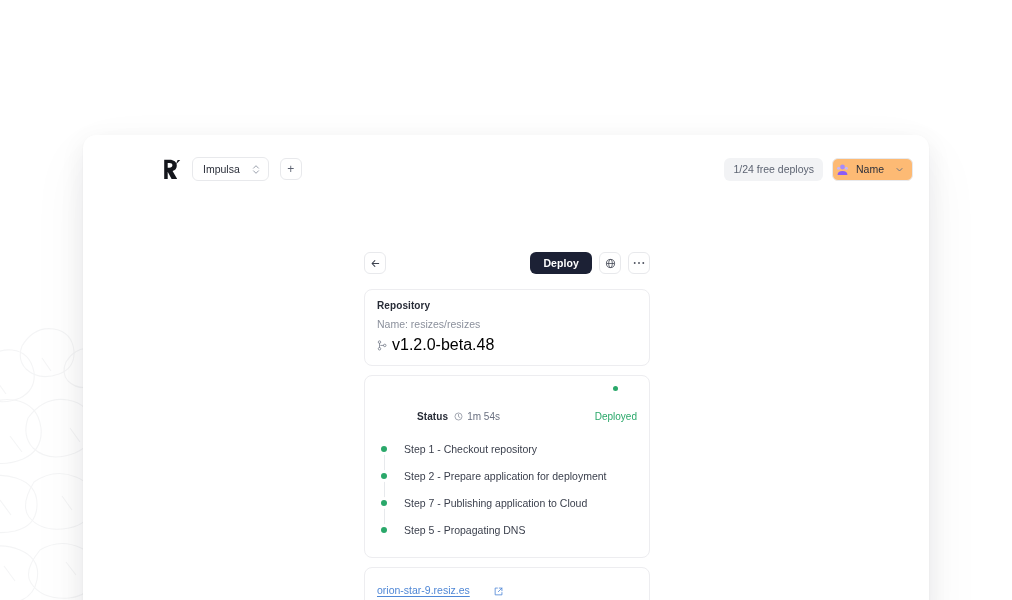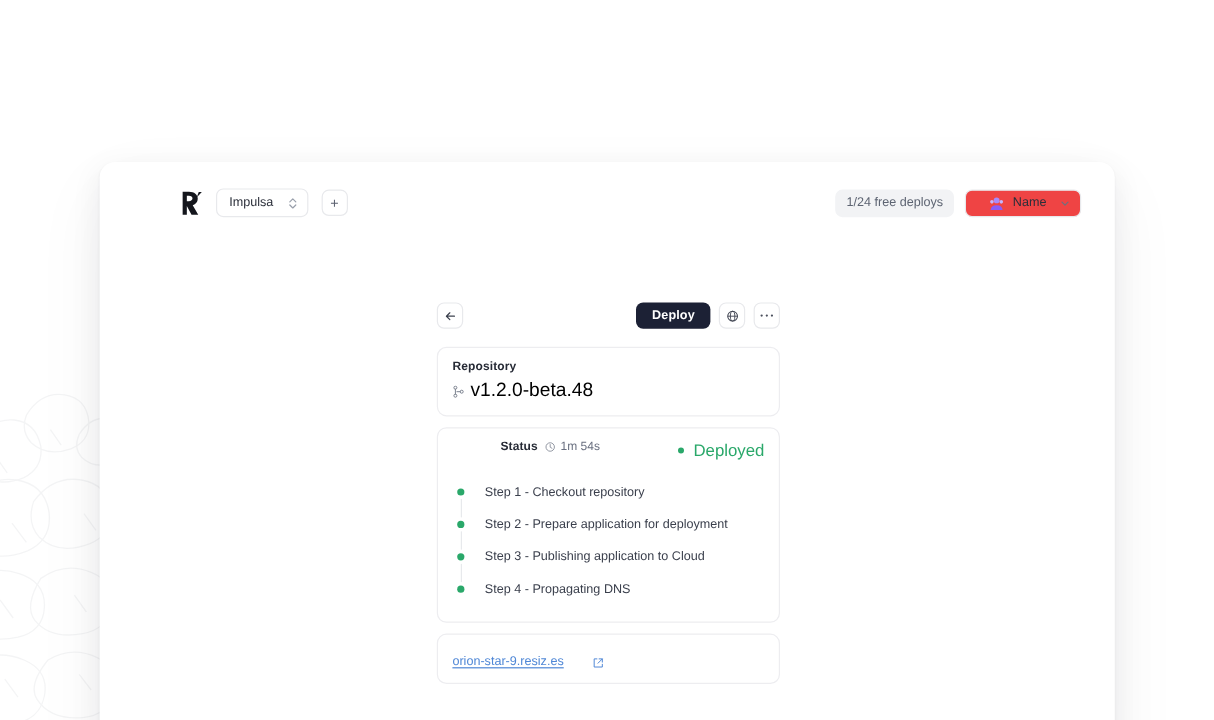--- a/index.html
+++ b/index.html
@@ -44,21 +44,21 @@
     border-radius: 13px;
     box-shadow: 0 1px 2px rgba(17,24,39,0.05),
                 0 8px 26px rgba(17,24,39,0.07),
                 0 22px 60px rgba(17,24,39,0.05);
     overflow: hidden;
   }
 
   
   #app-topbar {
     position: absolute;
-    left: 0; top: 0;
+    left: 12px; top: 0;
     width: 100%;
     height: 68px;
     display: flex;
     align-items: center;
     padding: 0 28px 0 66px;
   }
 
   .topbar-left {
     display: flex;
     align-items: center;
@@ -110,24 +110,24 @@
     border-radius: 6px;
     display: flex;
     align-items: center;
     font-size: 10.5px;
     color: #5d6472;
     white-space: nowrap;
   }
 
   #account-menu {
     height: 23px;
-    padding: 0 8px 0 19px;
+    padding: 0 8px 0 3px;
     border: 1px solid #e8e9ec;
     border-radius: 6px;
-    background: #ef4444;
+    background: #fdba74;
     display: flex;
     align-items: center;
     gap: 7px;
     font-size: 10.5px;
     color: #2b2f3a;
     cursor: pointer;
   }
   #account-avatar { width: 13px; height: 13px; flex: none; }
   #account-menu .chev-down { width: 9px; height: 9px; flex: none; margin-left: 4px; }
 
@@ -197,38 +197,39 @@
     display: flex;
     align-items: center;
     gap: 5px;
     margin-top: 6px;
   }
 
   
   #status-card { padding: 10px 12px 14px; }
   #status-header {
     display: flex;
-    align-items: flex-start;
+    align-items: flex-end;
     gap: 6px;
     padding-left: 40px;
   }
   #status-duration {
     display: flex;
     align-items: center;
     gap: 4px;
     font-size: 10px;
     color: #6a7080;
   }
   #status-badge {
     margin-left: auto;
     display: flex;
     align-items: center;
-    gap: 8px;
-    font-size: 14px;
+    gap: 20px;
+    font-size: 10px;
     color: #2aa86a;
+    flex-direction: column;
   }
   .status-dot {
     width: 5px; height: 5px;
     border-radius: 50%;
     background: #2aa86a;
     flex: none;
   }
 
   #steps-list {
     position: relative;
@@ -375,20 +376,21 @@
             <circle cx="2" cy="2" r="1.1" fill="#4b505d"></circle>
             <circle cx="7" cy="2" r="1.1" fill="#4b505d"></circle>
             <circle cx="12" cy="2" r="1.1" fill="#4b505d"></circle>
           </svg>
         </div>
       </div>
     </div>
 
     <div class="card" id="repository-card">
       <div class="card-title">Repository</div>
+      <div id="repository-name">Name: resizes/resizes</div>
       <div id="repository-version-row">
         <svg viewBox="0 0 12 13" width="10" height="11">
           <circle cx="3" cy="2.4" r="1.5" fill="none" stroke="#7c828f" stroke-width="1"></circle>
           <circle cx="3" cy="10.4" r="1.5" fill="none" stroke="#7c828f" stroke-width="1"></circle>
           <circle cx="9.3" cy="6.4" r="1.5" fill="none" stroke="#7c828f" stroke-width="1"></circle>
           <path d="M3 3.9 V8.9 M4.5 6.4 H7.8" fill="none" stroke="#7c828f" stroke-width="1" stroke-linecap="round"></path>
         </svg>
         <span>v1.2.0-beta.48</span>
       </div>
     </div>
@@ -413,25 +415,25 @@
         <li class="step-item">
           <span class="step-dot"></span>
           <span class="step-label">Step 1 - Checkout repository</span>
         </li>
         <li class="step-item">
           <span class="step-dot"></span>
           <span class="step-label">Step 2 - Prepare application for deployment</span>
         </li>
         <li class="step-item">
           <span class="step-dot"></span>
-          <span class="step-label">Step 3 - Publishing application to Cloud</span>
+          <span class="step-label">Step 7 - Publishing application to Cloud</span>
         </li>
         <li class="step-item">
           <span class="step-dot"></span>
-          <span class="step-label">Step 4 - Propagating DNS</span>
+          <span class="step-label">Step 5 - Propagating DNS</span>
         </li>
       </ul>
     </div>
 
     <div class="card" id="domains-card">
       <div id="domain-row">
         <span id="domain-link">orion-star-9.resiz.es</span>
         <svg viewBox="0 0 11 11" width="9" height="9">
           <path d="M4.2 1.3 H1.4 V9.6 H9.7 V6.8" fill="none" stroke="#4f87d6" stroke-width="1" stroke-linecap="round" stroke-linejoin="round"></path>
           <path d="M6.4 1.3 H9.7 V4.6 M9.7 1.3 L5.3 5.7" fill="none" stroke="#4f87d6" stroke-width="1" stroke-linecap="round" stroke-linejoin="round"></path>

